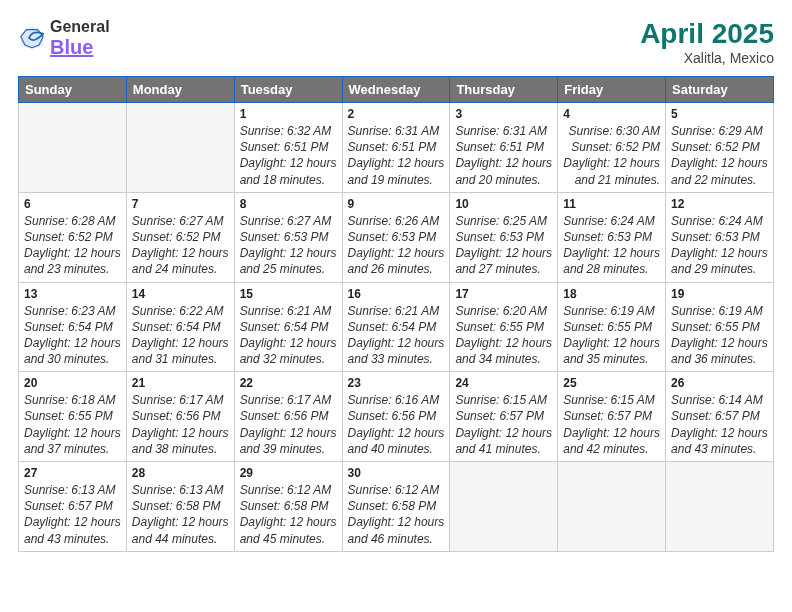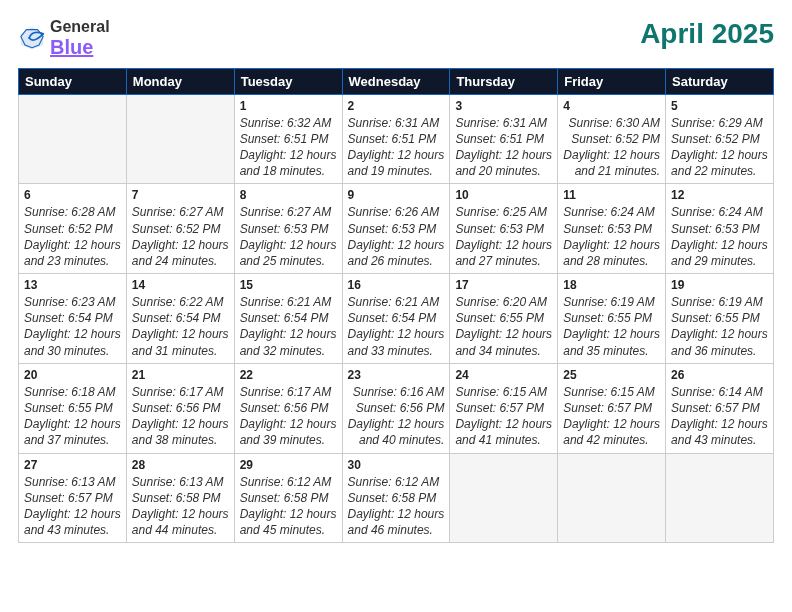--- a/index.html
+++ b/index.html
@@ -50,21 +50,21 @@
       color: #444;
     }
     .calendar {
       flex: 1;
       border: 1px solid #ccc;
       border-collapse: collapse;
       width: 100%;
       table-layout: fixed;
     }
     .calendar th {
-      background-color: #0f172a;
+      background-color: #737373;
       color: #fff;
       text-align: left;
       padding: 5px 6px;
       font-size: 13px;
       font-weight: bold;
       border: 1px solid #1565c0;
     }
     .calendar td {
       border: 1px solid #ccc;
       vertical-align: top;
@@ -106,20 +106,21 @@
         <path d="M16,20 Q20,8 36,14" stroke="#1565c0" stroke-width="2.5" fill="none" stroke-linecap="round"></path>
         <path d="M16,20 Q22,28 36,14" stroke="#1565c0" stroke-width="2.5" fill="none" stroke-linecap="round"></path>
       </svg>
       <div class="logo-text">
         <div style="color:#333;font-size:16px;font-weight:bold;line-height:1.1;">General</div>
         <div style="color:#8b5cf6;font-size:20px;font-weight:bold;line-height:1.1;text-decoration:underline;">Blue</div>
       </div>
     </div>
     <div class="title-block">
       <div class="month-title">April 2025</div>
+      <div class="location">Xalitla, Mexico</div>
     </div>
   </div>
 
   <table class="calendar">
     <thead>
       <tr>
       <th>Sunday</th>
           <th>Monday</th>
           <th>Tuesday</th>
           <th>Wednesday</th>
@@ -265,21 +266,21 @@
 Daylight: 12 hours and 38 minutes.</div>
           </td>
           <td>
             <span class="day-num">22</span>
             <div class="cell-info" style="white-space: pre-line;">Sunrise: 6:17 AM
 Sunset: 6:56 PM
 Daylight: 12 hours and 39 minutes.</div>
           </td>
           <td>
             <span class="day-num">23</span>
-            <div class="cell-info" style="white-space: pre-line; text-align: right;">Sunrise: 6:16 AM
+            <div class="cell-info" style="white-space: pre-line;">Sunrise: 6:16 AM
 Sunset: 6:56 PM
 Daylight: 12 hours and 40 minutes.</div>
           </td>
           <td>
             <span class="day-num">24</span>
             <div class="cell-info" style="white-space: pre-line;">Sunrise: 6:15 AM
 Sunset: 6:57 PM
 Daylight: 12 hours and 41 minutes.</div>
           </td>
           <td>

